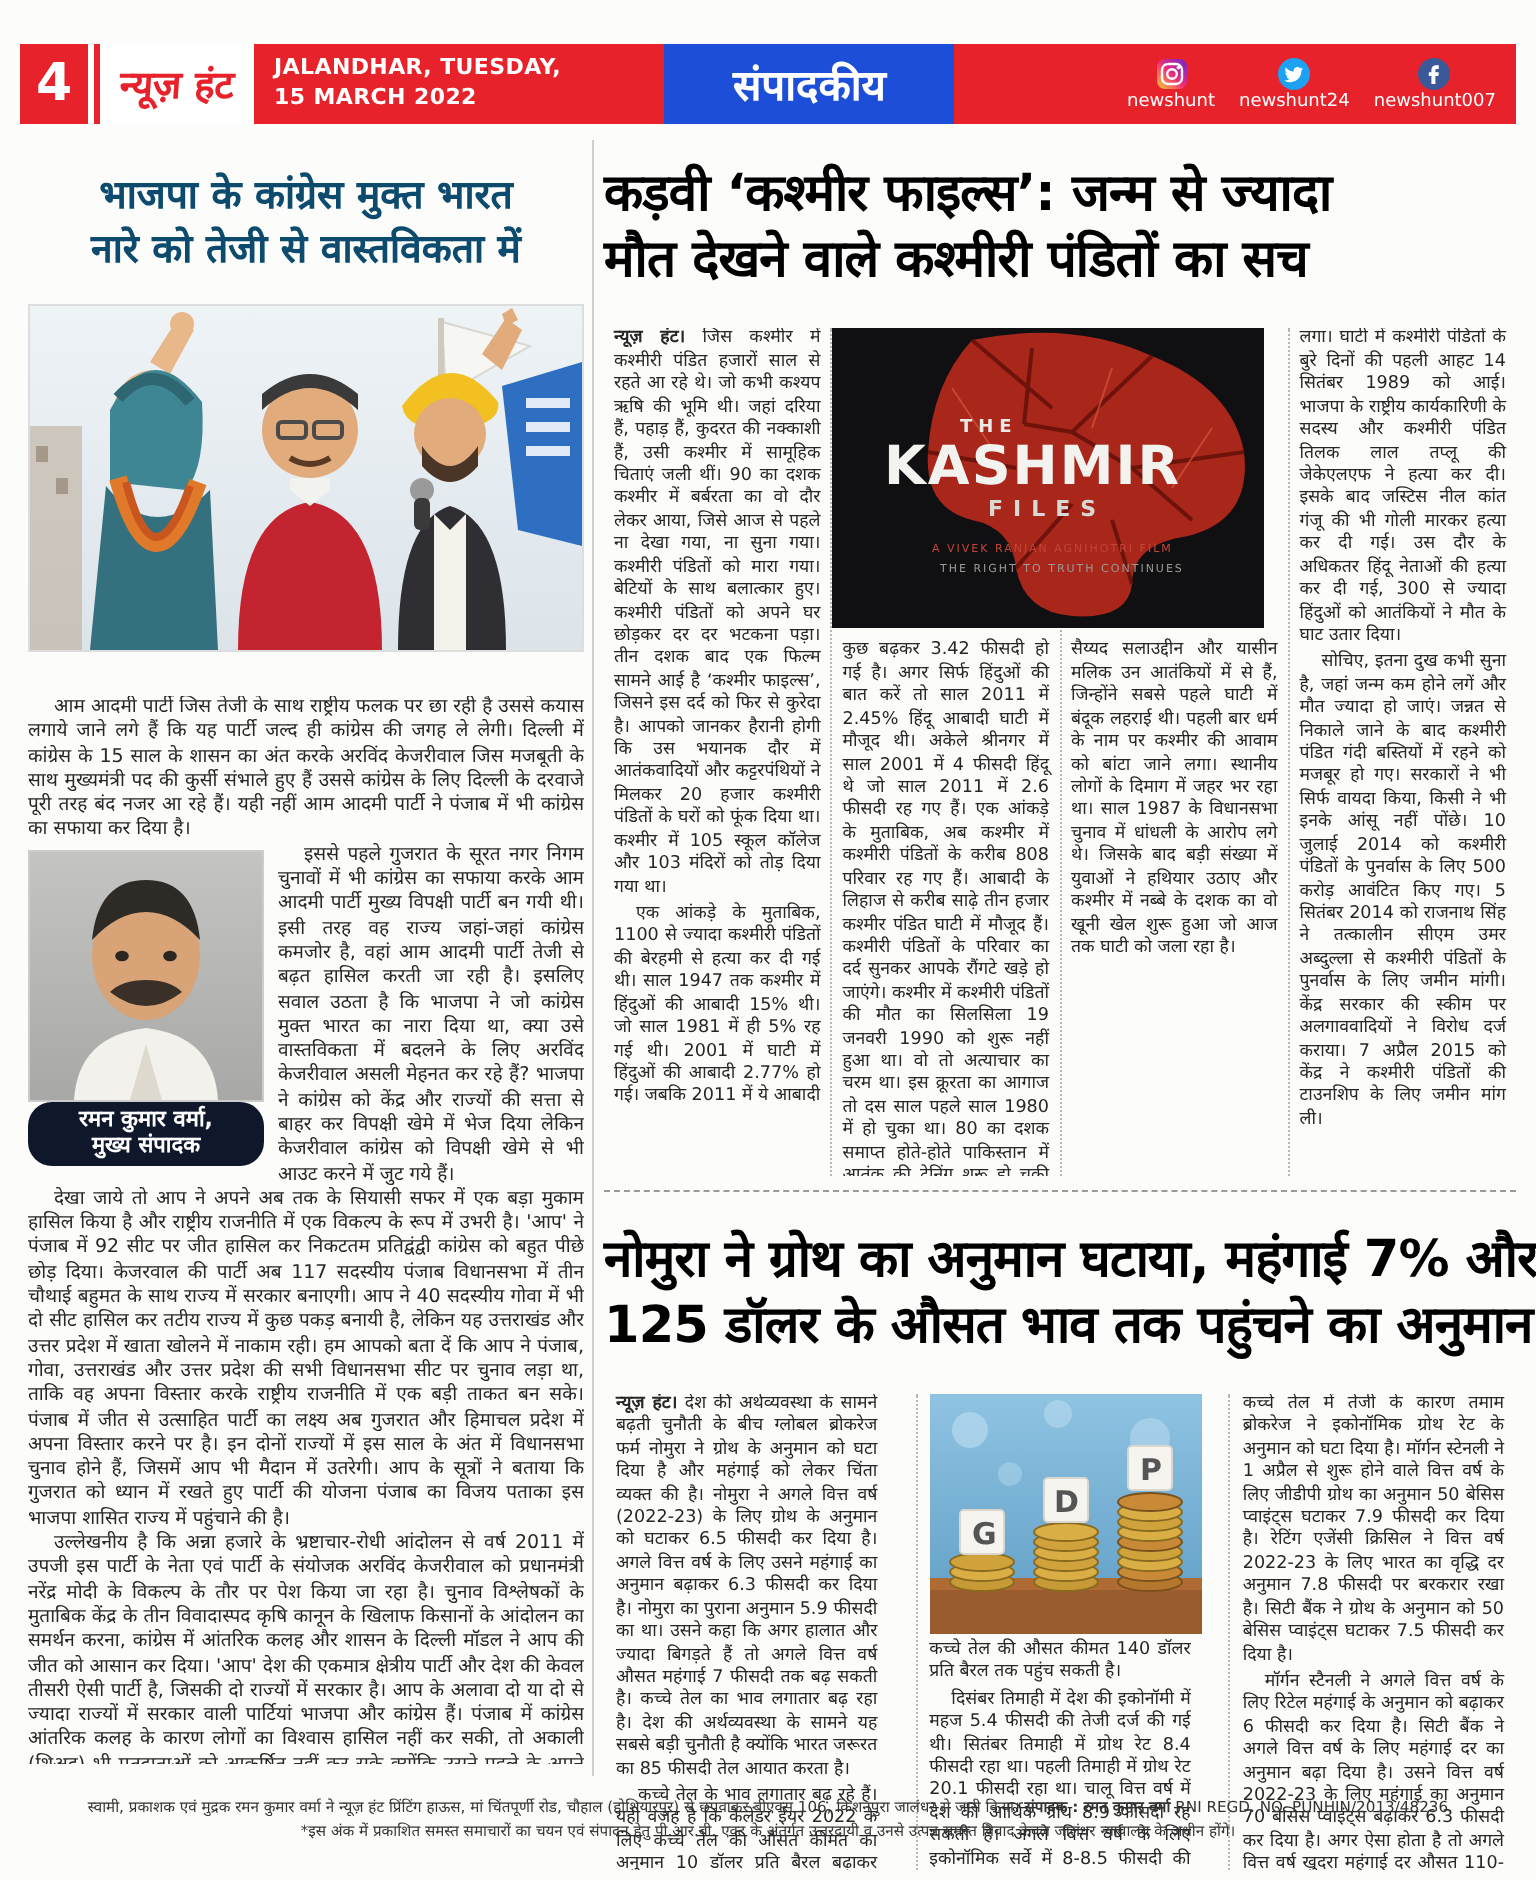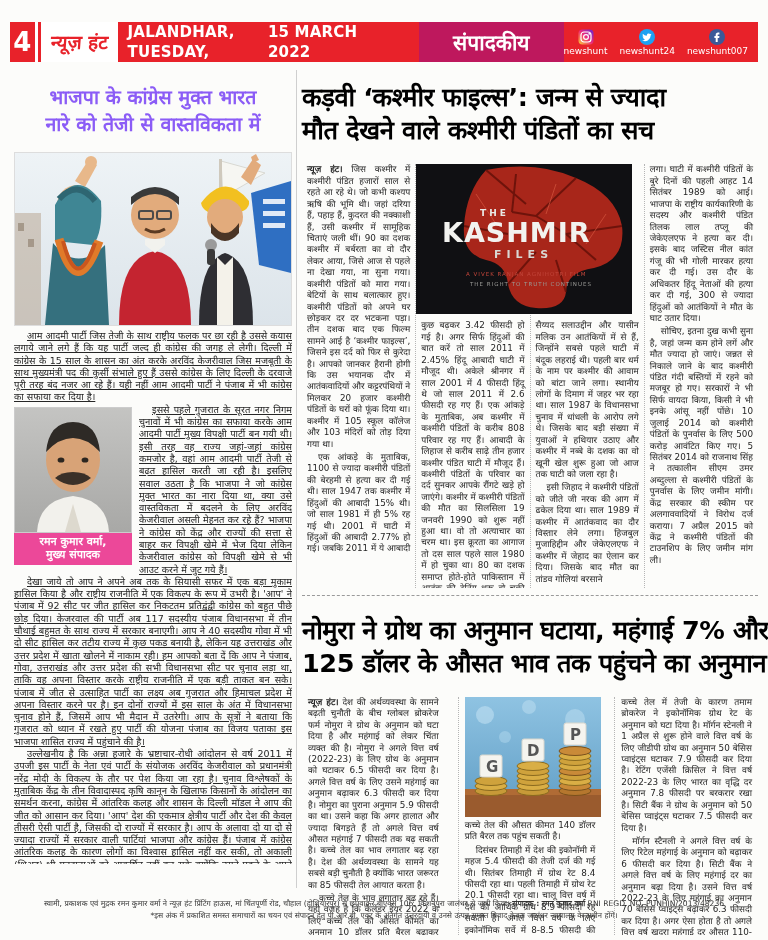--- a/index.html
+++ b/index.html
@@ -5,41 +5,41 @@
   html,body{margin:0;padding:0;background:#888;}
   .paper{position:relative;width:768px;height:940px;margin:0 auto;background:#fcfcfa;
          font-family:"DejaVu Sans",sans-serif;color:#222;overflow:hidden;}
   
   .masthead{position:absolute;top:22px;left:10px;right:10px;height:40px;background:#e8222a;
             display:flex;align-items:stretch;}
   .pagenum{width:34px;display:flex;align-items:center;justify-content:center;color:#fff;
            font-size:26px;font-weight:bold;border-right:3px solid #fff;}
   .logo-box{background:#fff;display:flex;align-items:center;padding:0 10px;margin-left:3px;}
   .logo-text{color:#e8222a;font-weight:bold;font-size:19px;transform:skewX(-4deg);white-space:nowrap;}
-  .dateline{display:flex;flex-direction:row;justify-content:center;color:#fff;font-weight:bold;
-            font-size:15px;line-height:1.35;padding:0 10px;letter-spacing:.2px;}
-  .section-box{background:#be185d;color:#fff;font-weight:bold;font-size:21px;display:flex;
+  .dateline{display:flex;flex-direction:column;justify-content:center;color:#fff;font-weight:bold;
+            font-size:11px;line-height:1.35;padding:0 10px;letter-spacing:.2px;}
+  .section-box{background:#1d4ed8;color:#fff;font-weight:bold;font-size:21px;display:flex;
                align-items:center;justify-content:center;padding:0 34px;margin-left:42px;}
   .socials{margin-left:auto;display:flex;gap:12px;align-items:center;padding-right:10px;}
   .social{display:flex;flex-direction:column;align-items:center;gap:1px;color:#fff;font-size:9px;}
   .social svg{display:block;}
   
   .v-rule{position:absolute;left:296px;top:70px;height:818px;width:1px;background:#cfcfcf;}
   
   .left-sec{position:absolute;left:14px;top:72px;width:278px;}
-  .l-headline{font-size:19.5px;font-weight:bold;line-height:1.38;text-align:center;color:#8b5cf6;}
+  .l-headline{font-size:19.5px;font-weight:bold;line-height:1.38;text-align:center;color:#0c4a6e;}
   .l-photo{margin-top:5px;border:1px solid #ddd;}
   .l-photo svg{display:block;}
-  .left-body{margin-top:4px;height:534px;overflow:hidden;font-size:9.5px;line-height:1.295;
-             text-align:justify;color:#262626;text-decoration:underline;}
+  .left-body{margin-top:22px;height:534px;overflow:hidden;font-size:9.5px;line-height:1.295;
+             text-align:justify;color:#262626;}
   .left-body p{margin:0;text-indent:13px;}
   .author-box{float:left;width:118px;margin:3px 7px 2px 0;}
   .author-box svg{display:block;border:1px solid #ccc;}
-  .author-caption{background:#ec4899;color:#fff;font-weight:bold;text-align:center;
-                  font-size:11px;line-height:1.18;padding:3px 2px;}
+  .author-caption{background:#0f172a;color:#fff;font-weight:bold;text-align:center;
+                  font-size:11px;line-height:1.18;padding:3px 2px;border-radius:12px;}
   
   .right-sec{position:absolute;left:302px;top:64px;width:456px;}
   .k-headline,.n-headline{font-weight:bold;color:#000000;font-size:25.5px;line-height:1.3;
                           letter-spacing:-0.4px;white-space:nowrap;}
   .k-body{position:relative;margin-top:14px;height:424px;display:flex;overflow:hidden;
           font-size:8.8px;line-height:1.3;text-align:justify;color:#262626;}
   .k-col{flex:1 1 0;padding:0 5px;overflow:hidden;}
   .k-col + .k-col{border-left:1px dotted #b5b5b5;}
   .k-col p{margin:0 0 2px 0;text-indent:11px;}
   .k-col p.first{text-indent:0;}
@@ -227,21 +227,20 @@
       </div>
       <div class="k-col">
         <p class="first"><span class="lead">न्यूज़ हंट।</span> <span>जिस कश्मीर में कश्मीरी पंडित हजारों साल से रहते आ रहे थे। जो कभी कश्यप ऋषि की भूमि थी। जहां दरिया हैं, पहाड़ हैं, कुदरत की नक्काशी हैं, उसी कश्मीर में सामूहिक चिताएं जली थीं। 90 का दशक कश्मीर में बर्बरता का वो दौर लेकर आया, जिसे आज से पहले ना देखा गया, ना सुना गया। कश्मीरी पंडितों को मारा गया। बेटियों के साथ बलात्कार हुए। कश्मीरी पंडितों को अपने घर छोड़कर दर दर भटकना पड़ा। तीन दशक बाद एक फिल्म सामने आई है ‘कश्मीर फाइल्स’, जिसने इस दर्द को फिर से कुरेदा है। आपको जानकर हैरानी होगी कि उस भयानक दौर में आतंकवादियों और कट्टरपंथियों ने मिलकर 20 हजार कश्मीरी पंडितों के घरों को फूंक दिया था। कश्मीर में 105 स्कूल कॉलेज और 103 मंदिरों को तोड़ दिया गया था।</span></p>
         <p>एक आंकड़े के मुताबिक, 1100 से ज्यादा कश्मीरी पंडितों की बेरहमी से हत्या कर दी गई थी। साल 1947 तक कश्मीर में हिंदुओं की आबादी 15% थी। जो साल 1981 में ही 5% रह गई थी। 2001 में घाटी में हिंदुओं की आबादी 2.77% हो गई। जबकि 2011 में ये आबादी</p>
       </div>
       <div class="k-col pad-poster">
         <p class="first">कुछ बढ़कर 3.42 फीसदी हो गई है। अगर सिर्फ हिंदुओं की बात करें तो साल 2011 में 2.45% हिंदू आबादी घाटी में मौजूद थी। अकेले श्रीनगर में साल 2001 में 4 फीसदी हिंदू थे जो साल 2011 में 2.6 फीसदी रह गए हैं। एक आंकड़े के मुताबिक, अब कश्मीर में कश्मीरी पंडितों के करीब 808 परिवार रह गए हैं। आबादी के लिहाज से करीब साढ़े तीन हजार कश्मीर पंडित घाटी में मौजूद हैं। कश्मीरी पंडितों के परिवार का दर्द सुनकर आपके रौंगटे खड़े हो जाएंगे। कश्मीर में कश्मीरी पंडितों की मौत का सिलसिला 19 जनवरी 1990 को शुरू नहीं हुआ था। वो तो अत्याचार का चरम था। इस क्रूरता का आगाज तो दस साल पहले साल 1980 में हो चुका था। 80 का दशक समाप्त होते-होते पाकिस्तान में आतंक की ट्रेनिंग शुरू हो चुकी थी।</p>
       </div>
       <div class="k-col pad-poster">
         <p class="first">सैय्यद सलाउद्दीन और यासीन मलिक उन आतंकियों में से हैं, जिन्होंने सबसे पहले घाटी में बंदूक लहराई थी। पहली बार धर्म के नाम पर कश्मीर की आवाम को बांटा जाने लगा। स्थानीय लोगों के दिमाग में जहर भर रहा था। साल 1987 के विधानसभा चुनाव में धांधली के आरोप लगे थे। जिसके बाद बड़ी संख्या में युवाओं ने हथियार उठाए और कश्मीर में नब्बे के दशक का वो खूनी खेल शुरू हुआ जो आज तक घाटी को जला रहा है।</p>
-        <p>इसी जिहाद ने कश्मीरी पंडितों को जीते जी नरक की आग में ढकेल दिया था। साल 1989 में कश्मीर में आतंकवाद का दौर विस्तार लेने लगा। हिजबुल मुजाहिद्दीन और जेकेएलएफ ने कश्मीर में जेहाद का ऐलान कर दिया। जिसके बाद मौत का तांडव गोलियां बरसाने</p>
       </div>
       <div class="k-col">
         <p class="first">लगा। घाटी में कश्मीरी पंडितों के बुरे दिनों की पहली आहट 14 सितंबर 1989 को आई। भाजपा के राष्ट्रीय कार्यकारिणी के सदस्य और कश्मीरी पंडित तिलक लाल तप्लू की जेकेएलएफ ने हत्या कर दी। इसके बाद जस्टिस नील कांत गंजू की भी गोली मारकर हत्या कर दी गई। उस दौर के अधिकतर हिंदू नेताओं की हत्या कर दी गई, 300 से ज्यादा हिंदुओं को आतंकियों ने मौत के घाट उतार दिया।</p>
         <p>सोचिए, इतना दुख कभी सुना है, जहां जन्म कम होने लगें और मौत ज्यादा हो जाएं। जन्नत से निकाले जाने के बाद कश्मीरी पंडित गंदी बस्तियों में रहने को मजबूर हो गए। सरकारों ने भी सिर्फ वायदा किया, किसी ने भी इनके आंसू नहीं पोंछे। 10 जुलाई 2014 को कश्मीरी पंडितों के पुनर्वास के लिए 500 करोड़ आवंटित किए गए। 5 सितंबर 2014 को राजनाथ सिंह ने तत्कालीन सीएम उमर अब्दुल्ला से कश्मीरी पंडितों के पुनर्वास के लिए जमीन मांगी। केंद्र सरकार की स्कीम पर अलगाववादियों ने विरोध दर्ज कराया। 7 अप्रैल 2015 को केंद्र ने कश्मीरी पंडितों की टाउनशिप के लिए जमीन मांग ली।</p>
       </div>
     </div>
 
     <div class="rule-dotted"></div>
 
     <h1 class="n-headline">

